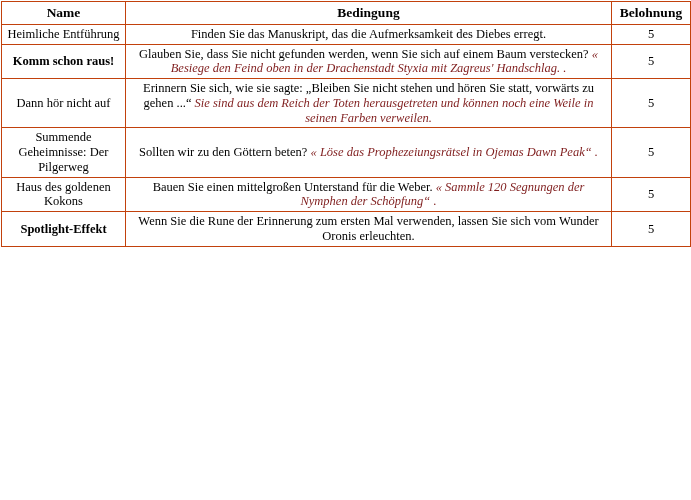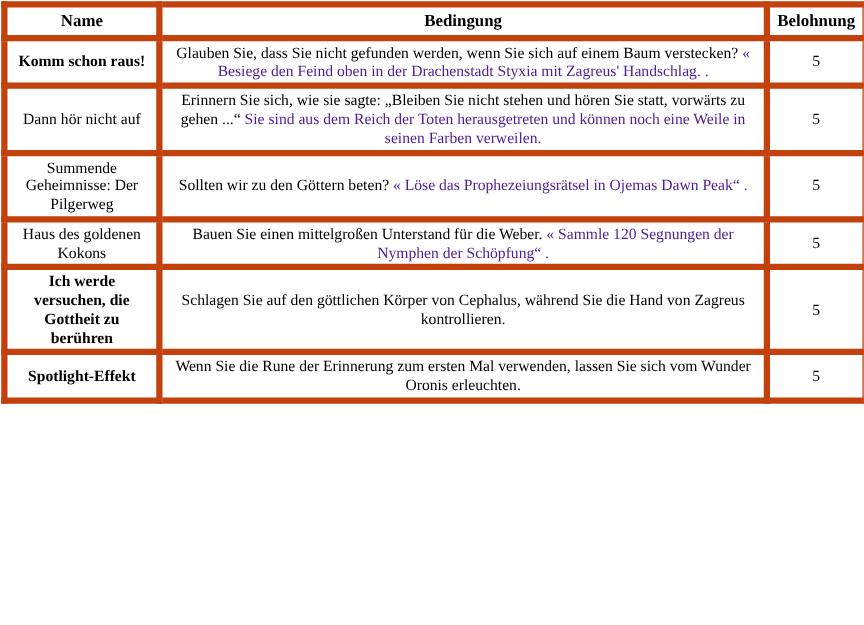--- a/index.html
+++ b/index.html
@@ -19,21 +19,21 @@
     border-collapse: collapse;
     table-layout: fixed;
     margin: 1px 0 0 1px;
   }
   .quest-table col.c-name { width: 124px; }
   .quest-table col.c-cond { width: 486px; }
   .quest-table col.c-rew  { width: 79px; }
 
   .quest-table th,
   .quest-table td {
-    border: 5px solid #c2410c;
+    border: 1px solid #c2410c;
     padding: 2px 4px;
     vertical-align: middle;
     line-height: 1.18;
     margin-top: 41px;
   }
   .quest-table thead th {
     font-weight: bold;
     font-size: 13.5px;
     text-align: center;
     padding: 3px 4px;
@@ -48,40 +48,46 @@
   }
   td.cond {
     text-align: center;
     font-size: 12.5px;
   }
   td.rew {
     text-align: center;
     font-size: 12.5px;
   }
   .hint {
-    color: #4c1d95;
+    color: #7f1d1d;
+    font-style: italic;
   }
 </style>
 </head>
 <body>
 
 <table class="quest-table">
   <colgroup>
     <col class="c-name">
     <col class="c-cond">
     <col class="c-rew">
   </colgroup>
   <thead>
     <tr>
       <th>Name</th>
       <th>Bedingung</th>
       <th>Belohnung</th>
     </tr>
   </thead>
   <tbody id="table-body">
+      <tr>
+        <td class="name">Heimliche Entführung</td>
+        <td class="cond"><span>Finden Sie das Manuskript, das die Aufmerksamkeit des Diebes erregt.</span></td>
+        <td class="rew">5</td>
+      </tr>
       <tr>
         <td class="name bold">Komm schon raus!</td>
         <td class="cond"><span>Glauben Sie, dass Sie nicht gefunden werden, wenn Sie sich auf einem Baum verstecken?</span> <span class="hint">« Besiege den Feind oben in der Drachenstadt Styxia mit Zagreus' Handschlag. .</span></td>
         <td class="rew">5</td>
       </tr>
       <tr>
         <td class="name">Dann hör nicht auf</td>
         <td class="cond"><span>Erinnern Sie sich, wie sie sagte: „Bleiben Sie nicht stehen und hören Sie statt, vorwärts zu gehen ...“</span> <span class="hint">Sie sind aus dem Reich der Toten herausgetreten und können noch eine Weile in seinen Farben verweilen.</span></td>
         <td class="rew">5</td>
       </tr>
@@ -89,23 +95,18 @@
         <td class="name">Summende Geheimnisse: Der Pilgerweg</td>
         <td class="cond"><span>Sollten wir zu den Göttern beten?</span> <span class="hint">« Löse das Prophezeiungsrätsel in Ojemas Dawn Peak“ .</span></td>
         <td class="rew">5</td>
       </tr>
       <tr>
         <td class="name">Haus des goldenen Kokons</td>
         <td class="cond"><span>Bauen Sie einen mittelgroßen Unterstand für die Weber.</span> <span class="hint">« Sammle 120 Segnungen der Nymphen der Schöpfung“ .</span></td>
         <td class="rew">5</td>
       </tr>
       <tr>
-        <td class="name bold">Ich werde versuchen, die Gottheit zu berühren</td>
-        <td class="cond"><span>Schlagen Sie auf den göttlichen Körper von Cephalus, während Sie die Hand von Zagreus kontrollieren.</span></td>
-        <td class="rew">5</td>
-      </tr>
-      <tr>
         <td class="name bold">Spotlight-Effekt</td>
         <td class="cond"><span>Wenn Sie die Rune der Erinnerung zum ersten Mal verwenden, lassen Sie sich vom Wunder Oronis erleuchten.</span></td>
         <td class="rew">5</td>
       </tr>
     </tbody>
 </table>
 
 </body></html>

